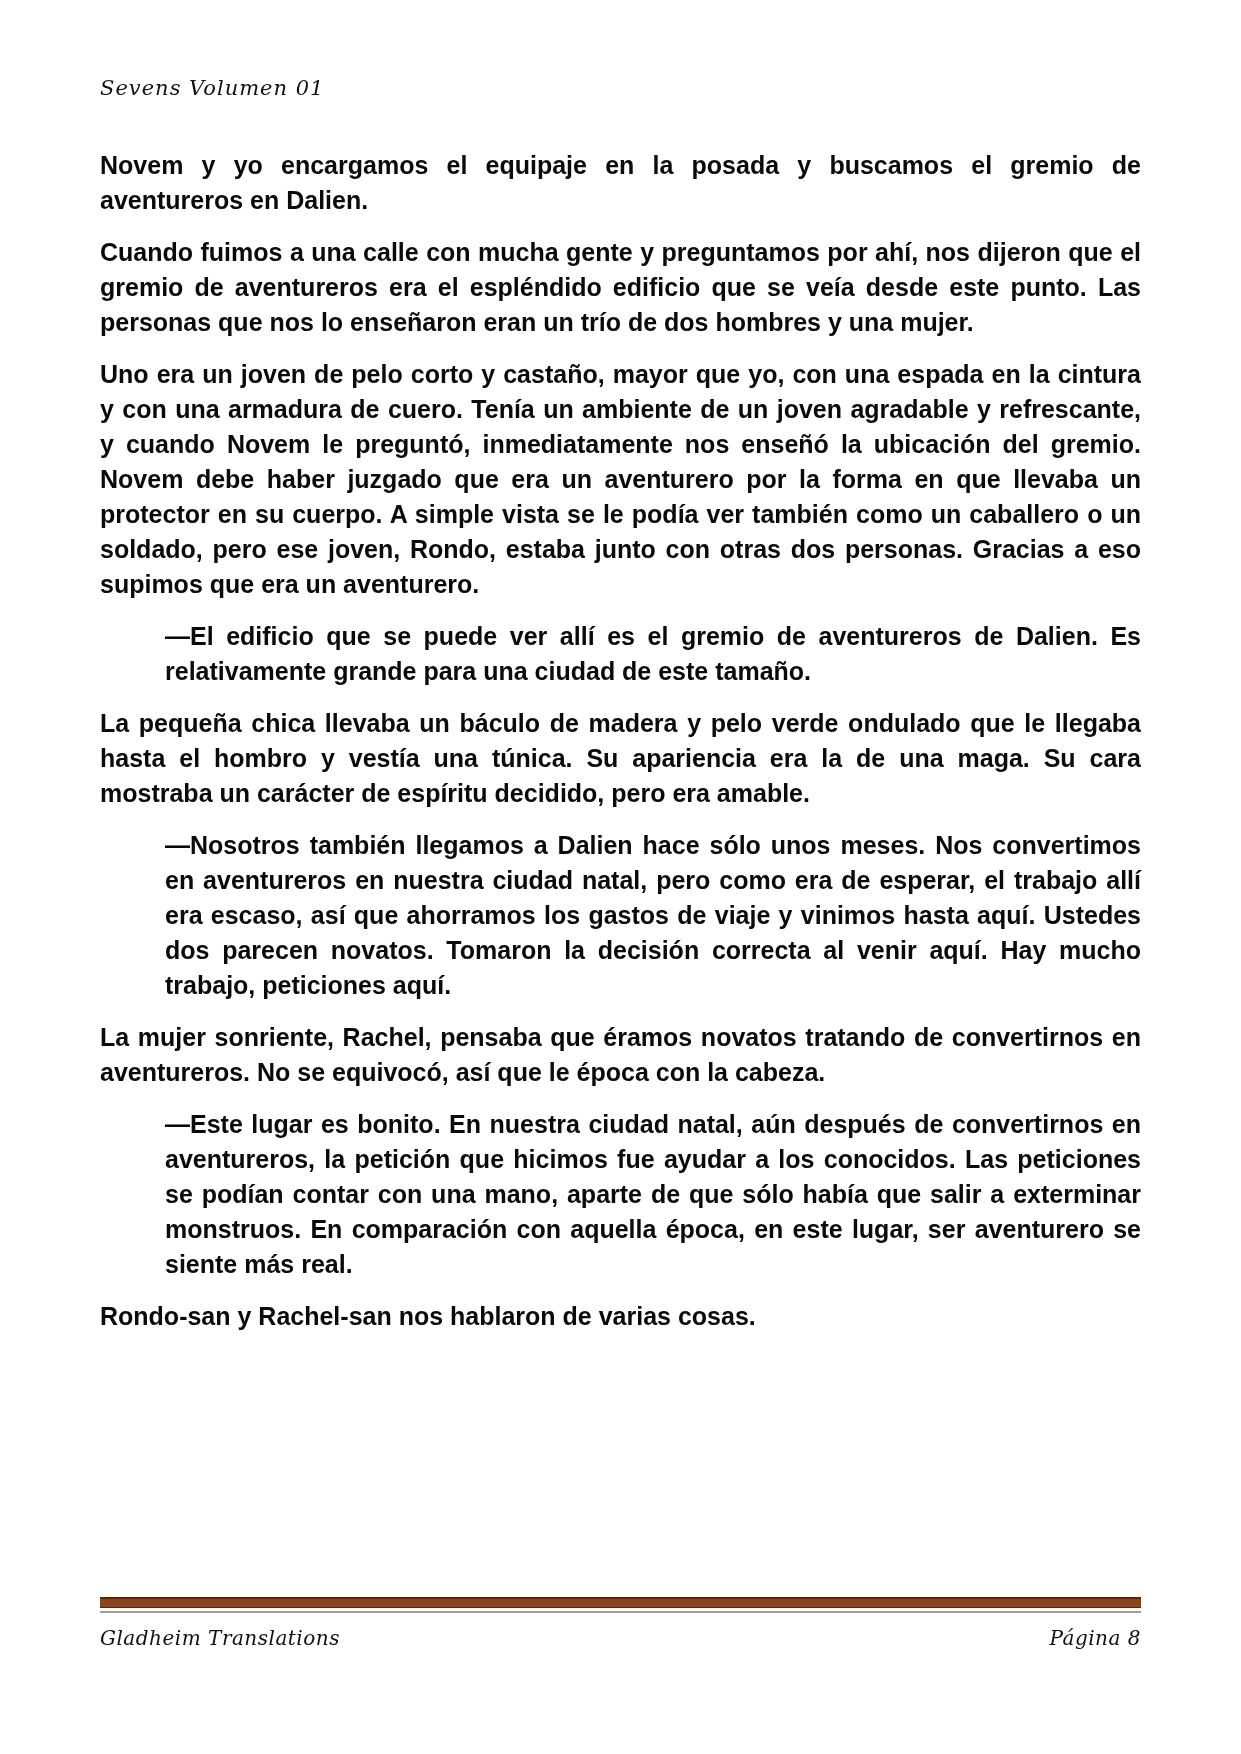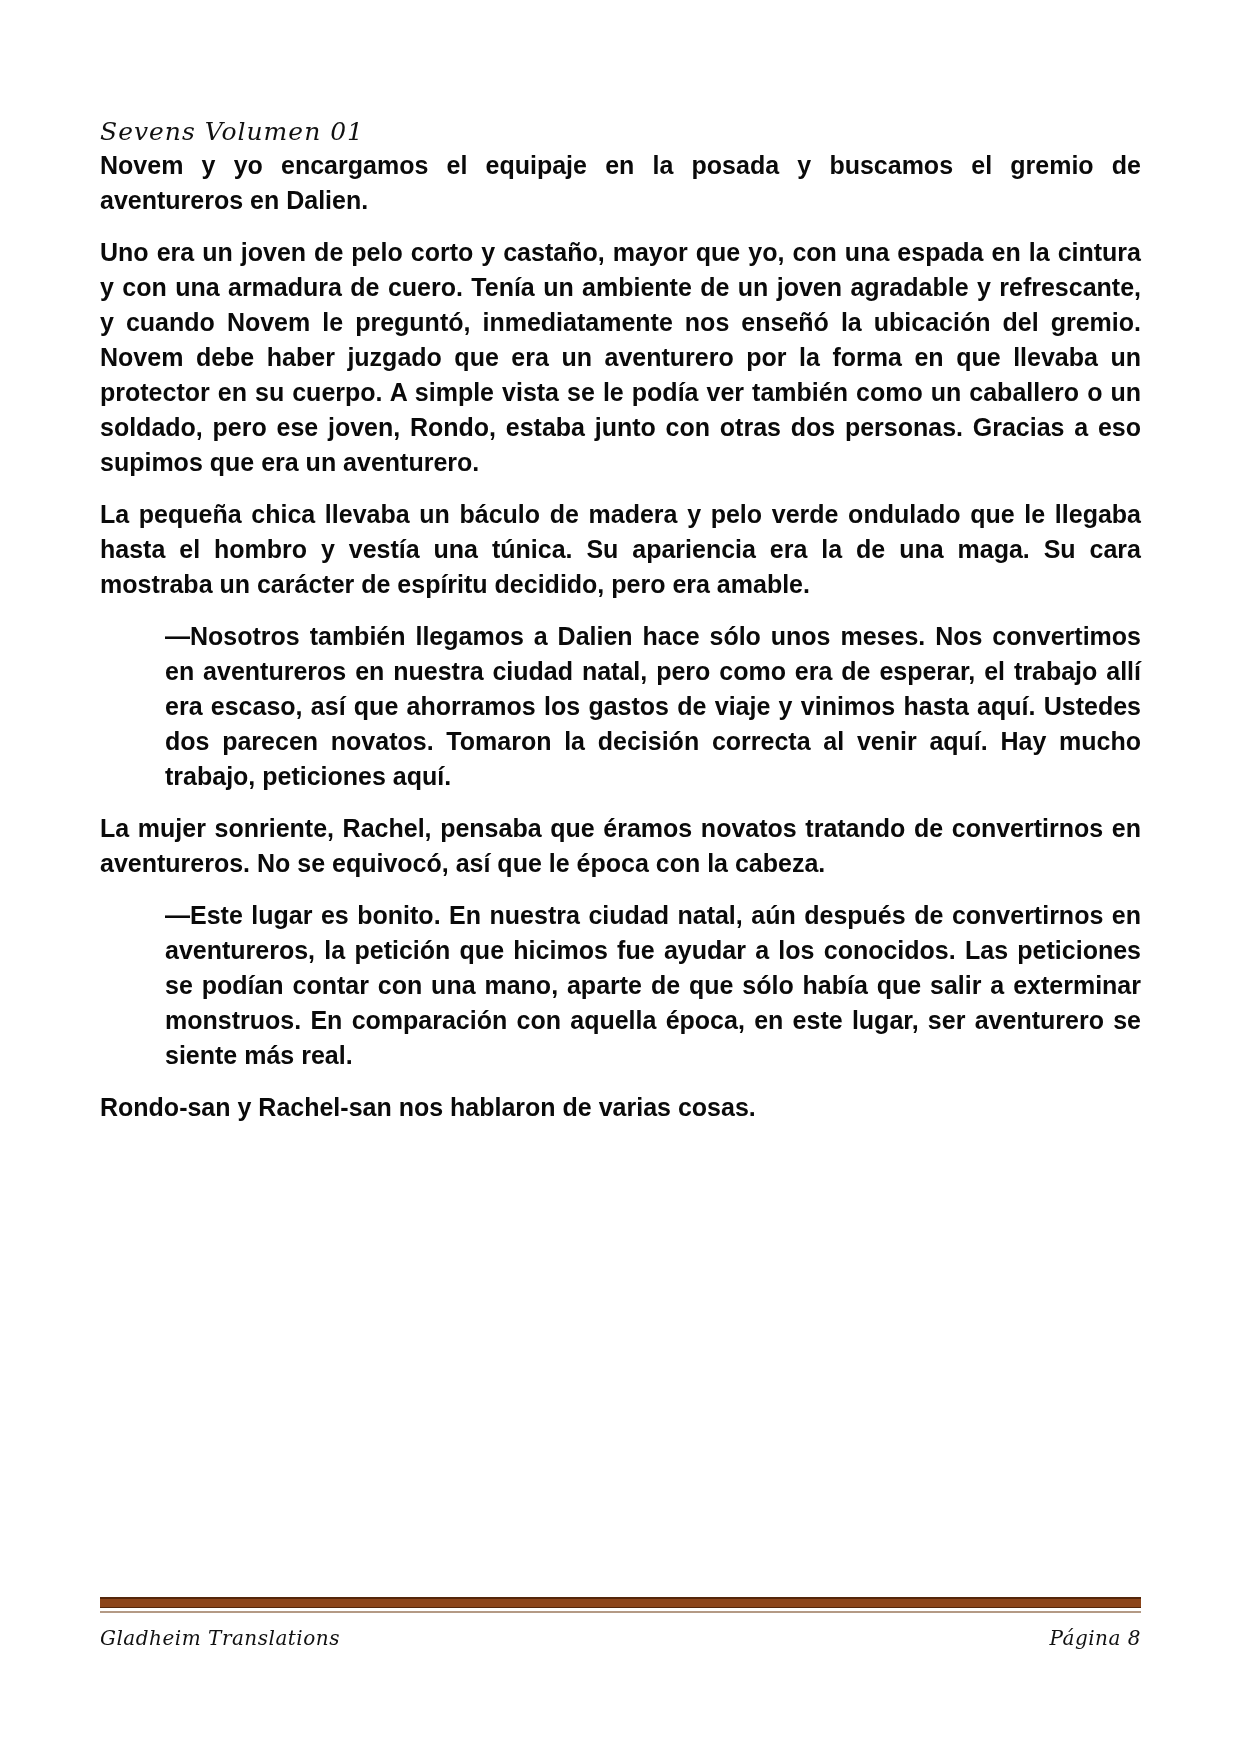--- a/index.html
+++ b/index.html
@@ -15,25 +15,24 @@
     overflow: hidden;
     font-family: "Liberation Sans", sans-serif;
     color: #000000;
   }
   .header {
     position: absolute;
     left: 100px;
     top: 72px;
     font-family: "DejaVu Serif", serif;
     font-style: italic;
-    font-size: 25px;
+    font-size: 21px;
     line-height: 32px;
     letter-spacing: 1px;
     color: #111111;
-    margin-top: 44px;
   }
   .content {
     position: absolute;
     left: 100px;
     top: 148px;
     width: 1041px;
   }
   .content p {
     margin: 0 0 17px 0;
     font-size: 25px;
@@ -81,21 +80,23 @@
 </style>
 </head>
 <body>
 
 <div class="page">
 
   <div class="header">Sevens Volumen 01</div>
 
   <main class="content" id="paragraphs">
       <p class="normal">Novem y yo encargamos el equipaje en la posada y buscamos el gremio de aventureros en Dalien.</p>
+      <p class="normal">Cuando fuimos a una calle con mucha gente y preguntamos por ahí, nos dijeron que el gremio de aventureros era el espléndido edificio que se veía desde este punto. Las personas que nos lo enseñaron eran un trío de dos hombres y una mujer.</p>
       <p class="normal">Uno era un joven de pelo corto y castaño, mayor que yo, con una espada en la cintura y con una armadura de cuero. Tenía un ambiente de un joven agradable y refrescante, y cuando Novem le preguntó, inmediatamente nos enseñó la ubicación del gremio. Novem debe haber juzgado que era un aventurero por la forma en que llevaba un protector en su cuerpo. A simple vista se le podía ver también como un caballero o un soldado, pero ese joven, Rondo, estaba junto con otras dos personas. Gracias a eso supimos que era un aventurero.</p>
+      <p class="dialogue">—El edificio que se puede ver allí es el gremio de aventureros de Dalien. Es relativamente grande para una ciudad de este tamaño.</p>
       <p class="normal">La pequeña chica llevaba un báculo de madera y pelo verde ondulado que le llegaba hasta el hombro y vestía una túnica. Su apariencia era la de una maga. Su cara mostraba un carácter de espíritu decidido, pero era amable.</p>
       <p class="dialogue">—Nosotros también llegamos a Dalien hace sólo unos meses. Nos convertimos en aventureros en nuestra ciudad natal, pero como era de esperar, el trabajo allí era escaso, así que ahorramos los gastos de viaje y vinimos hasta aquí. Ustedes dos parecen novatos. Tomaron la decisión correcta al venir aquí. Hay mucho trabajo, peticiones aquí.</p>
       <p class="normal">La mujer sonriente, Rachel, pensaba que éramos novatos tratando de convertirnos en aventureros. No se equivocó, así que le época con la cabeza.</p>
       <p class="dialogue">—Este lugar es bonito. En nuestra ciudad natal, aún después de convertirnos en aventureros, la petición que hicimos fue ayudar a los conocidos. Las peticiones se podían contar con una mano, aparte de que sólo había que salir a exterminar monstruos. En comparación con aquella época, en este lugar, ser aventurero se siente más real.</p>
       <p class="normal">Rondo-san y Rachel-san nos hablaron de varias cosas.</p>
     </main>
 
   <div class="footer-rule"></div>
   <div class="footer-rule-thin"></div>
 

